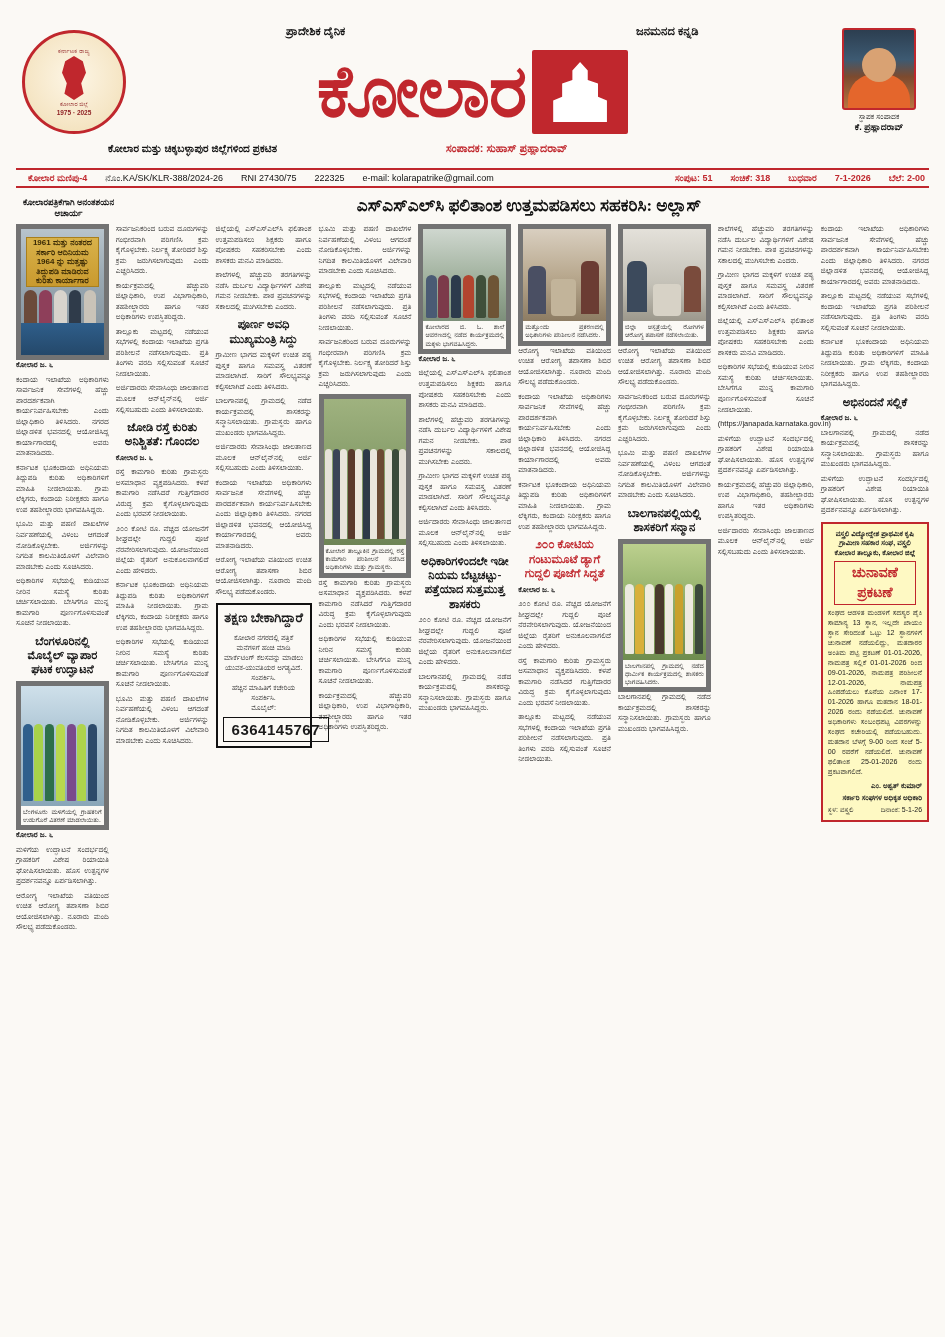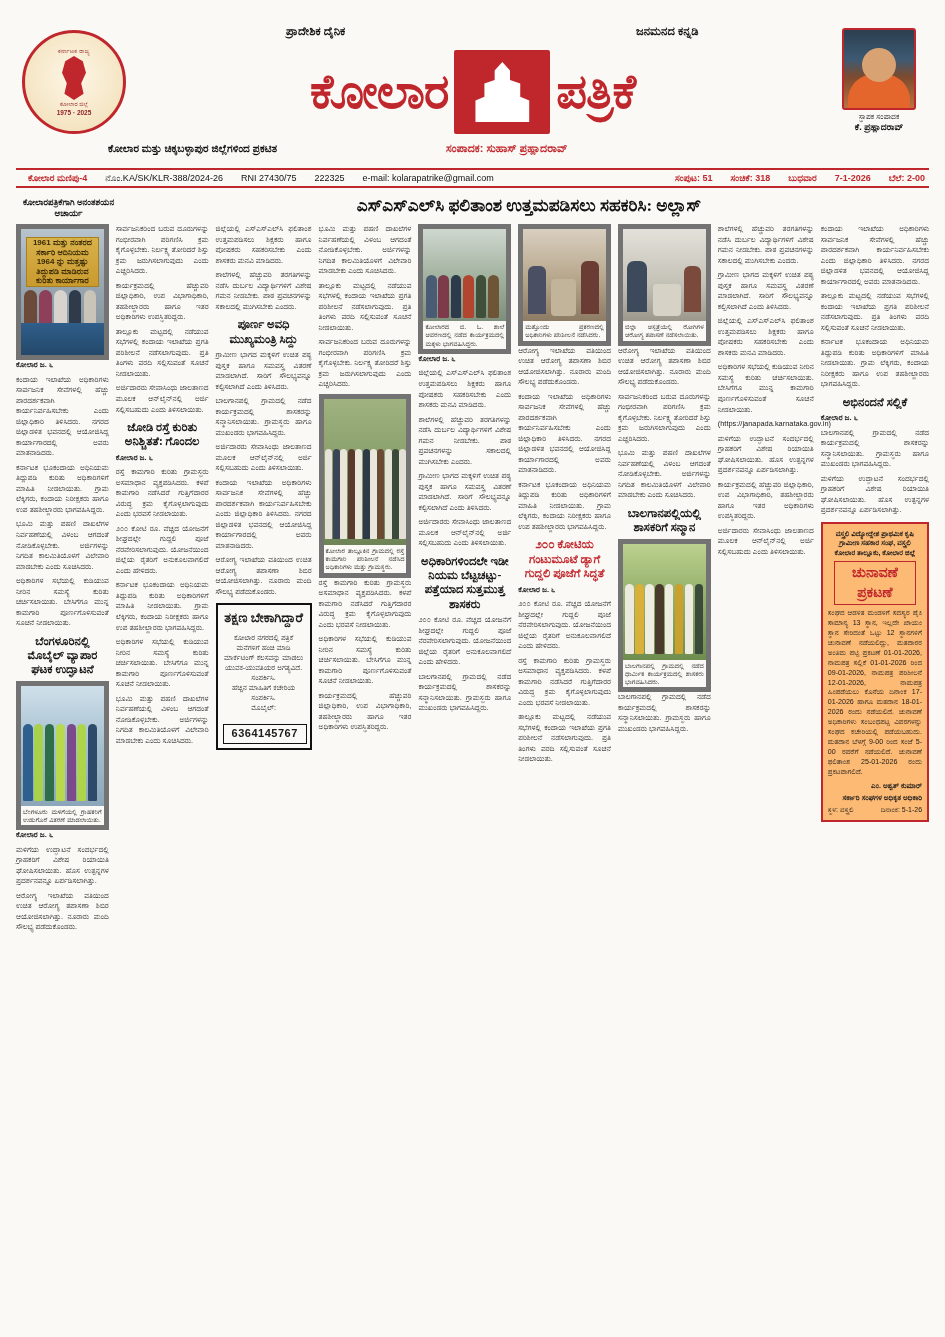--- a/index.html
+++ b/index.html
@@ -42,21 +42,21 @@
   }
   .tagline-l { left: 270px; }
   .tagline-r { left: 620px; }
 
   .title-wrap {
     position: absolute; left: 118px; top: 36px; right: 118px;
     display: flex; align-items: center; justify-content: center; gap: 6px;
   }
   .title-k {
     font-family: "Liberation Serif", serif;
-    font-size: 48px; line-height: .92; font-weight: bold; color: #c0272d;
+    font-size: 72px; line-height: .92; font-weight: bold; color: #c0272d;
     letter-spacing: -1px;
   }
   .title-box {
     width: 96px; height: 84px; background: #c0272d; color: #fff;
     display: flex; align-items: center; justify-content: center;
     font-size: 9px; text-align: center; line-height: 1.1; padding: 2px;
     border-radius: 2px;
   }
   .title-box .gopura {
     width: 64px; height: 60px; background: #fff;
@@ -199,27 +199,27 @@
   
   .box {
     border: 2px solid #111; padding: 4px 5px; margin-top: 6px; background: #fbf9f5;
   }
   .box .t {
     font-family: "Liberation Serif", serif; font-size: 13px; font-weight: bold;
     text-align: center; margin-bottom: 5px;
   }
   .box .l { font-size: 7.2px; line-height: 1.4; text-align: center; }
   .box .phone {
-    border: 1.5px solid #111; display: inline-block; padding: 1px 8px; margin-top: 10px;
-    font-size: 11px; font-weight: bold; letter-spacing: .5px;
+    border: 1.5px solid #111; display: inline-block; padding: 1px 8px; margin-top: 3px;
+    font-size: 15px; font-weight: bold; letter-spacing: .5px;
   }
   .box .phone-wrap { text-align:center; }
 
   .notice {
-    border: 2px solid #c0272d; padding: 5px; margin-top: 6px; background:#fdba74;
+    border: 2px solid #c0272d; padding: 5px; margin-top: 6px; background:#fef9c3;
   }
   .notice .top { font-size: 7px; text-align: center; line-height: 1.35; font-weight: bold; }
   .notice .t {
     border: 1.5px solid #c0272d; color: #c0272d; font-family:"Liberation Serif", serif;
     font-size: 14px; font-weight: bold; text-align: center; margin: 4px 6px; padding: 1px;
   }
   .notice .body { font-size: 7.1px; line-height: 1.4; text-align: justify; }
   .notice .sig { font-size: 7.2px; text-align: right; font-weight: bold; margin-top: 3px; line-height:1.35; }
   .notice .foot { font-size: 7px; display:flex; justify-content:space-between; margin-top:2px; }
 </style>
@@ -237,21 +237,20 @@
     </div>
 
     <div class="tagline-l">ಪ್ರಾದೇಶಿಕ ದೈನಿಕ</div>
     <div class="tagline-r">ಜನಮನದ ಕನ್ನಡಿ</div>
 
     <div class="title-wrap">
       <div class="title-k">ಕೋಲಾರ</div>
       <div class="title-box">
         <div class="gopura"></div>
       </div>
-      <div class="title-k">ಪತ್ರಿಕೆ</div>
     </div>
 
     <div class="editor-photo">
       <div class="frame"></div>
       <div class="cap">ಸ್ಥಾಪಕ ಸಂಪಾದಕ</div>
       <div class="nm">ಕೆ. ಪ್ರಹ್ಲಾದರಾವ್</div>
     </div>
 
     <div class="sub-left">ಕೋಲಾರ ಮತ್ತು ಚಿಕ್ಕಬಳ್ಳಾಪುರ ಜಿಲ್ಲೆಗಳಿಂದ ಪ್ರಕಟಿತ</div>
     <div class="sub-mid">ಸಂಪಾದಕ: ಸುಹಾಸ್ ಪ್ರಹ್ಲಾದರಾವ್</div>

